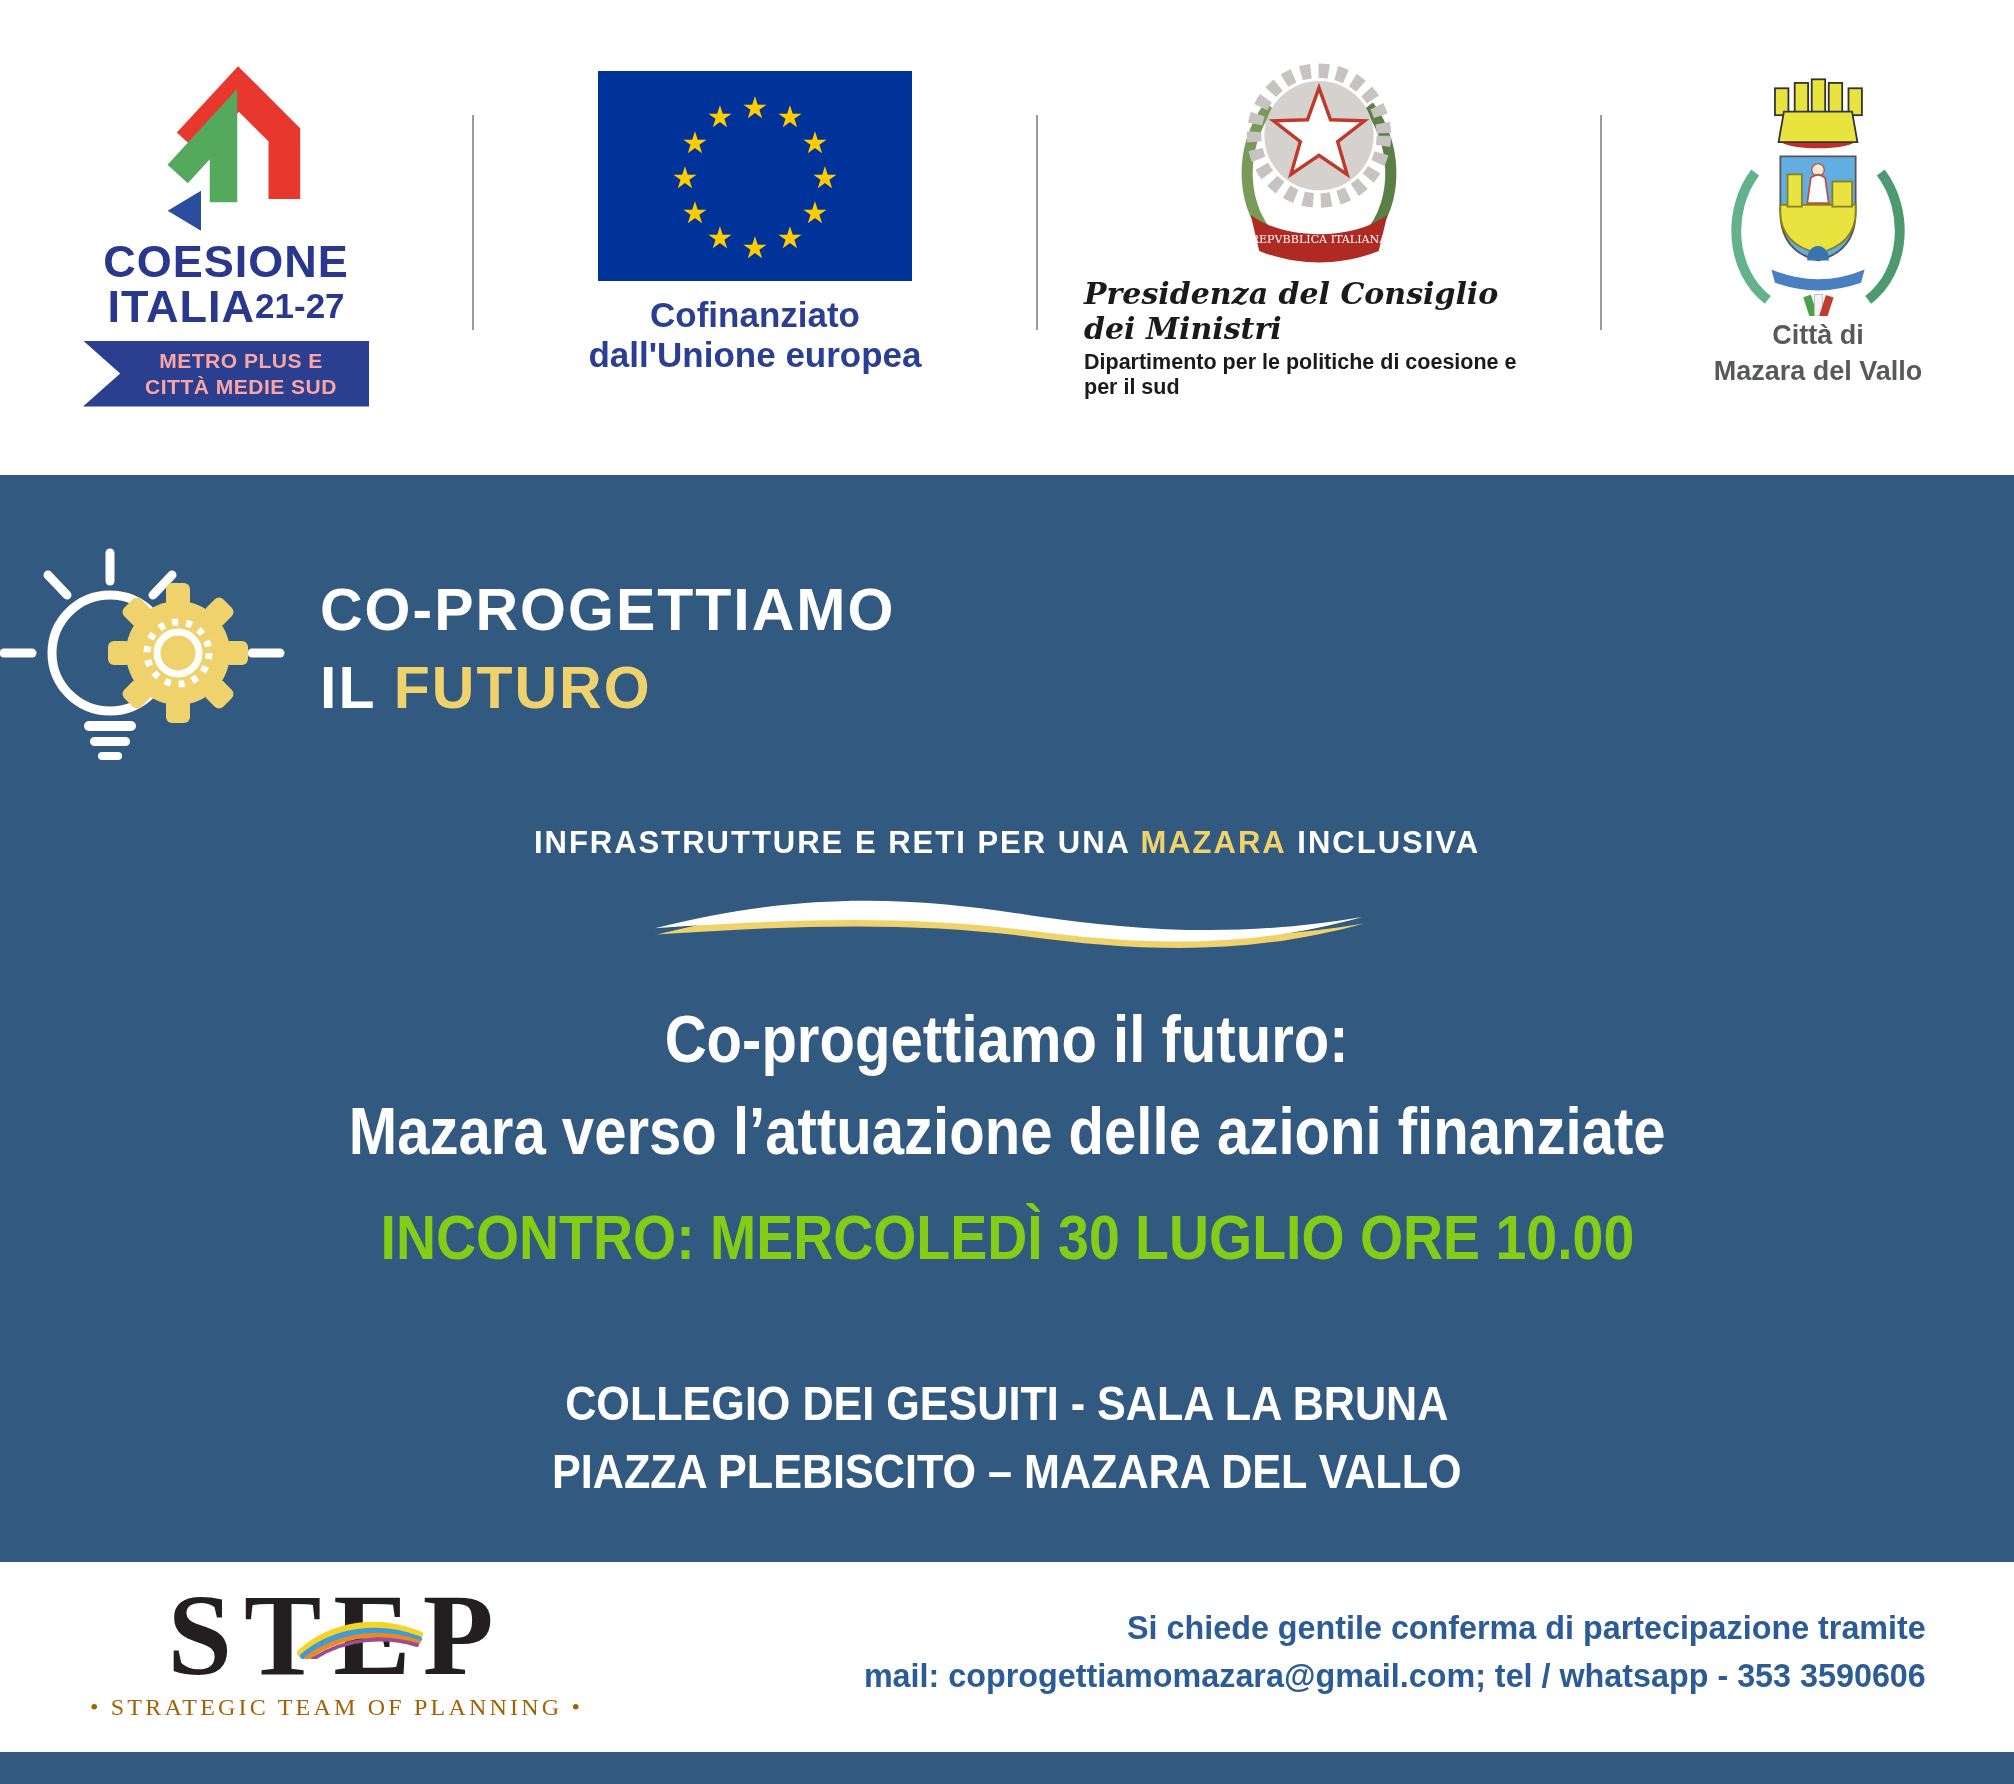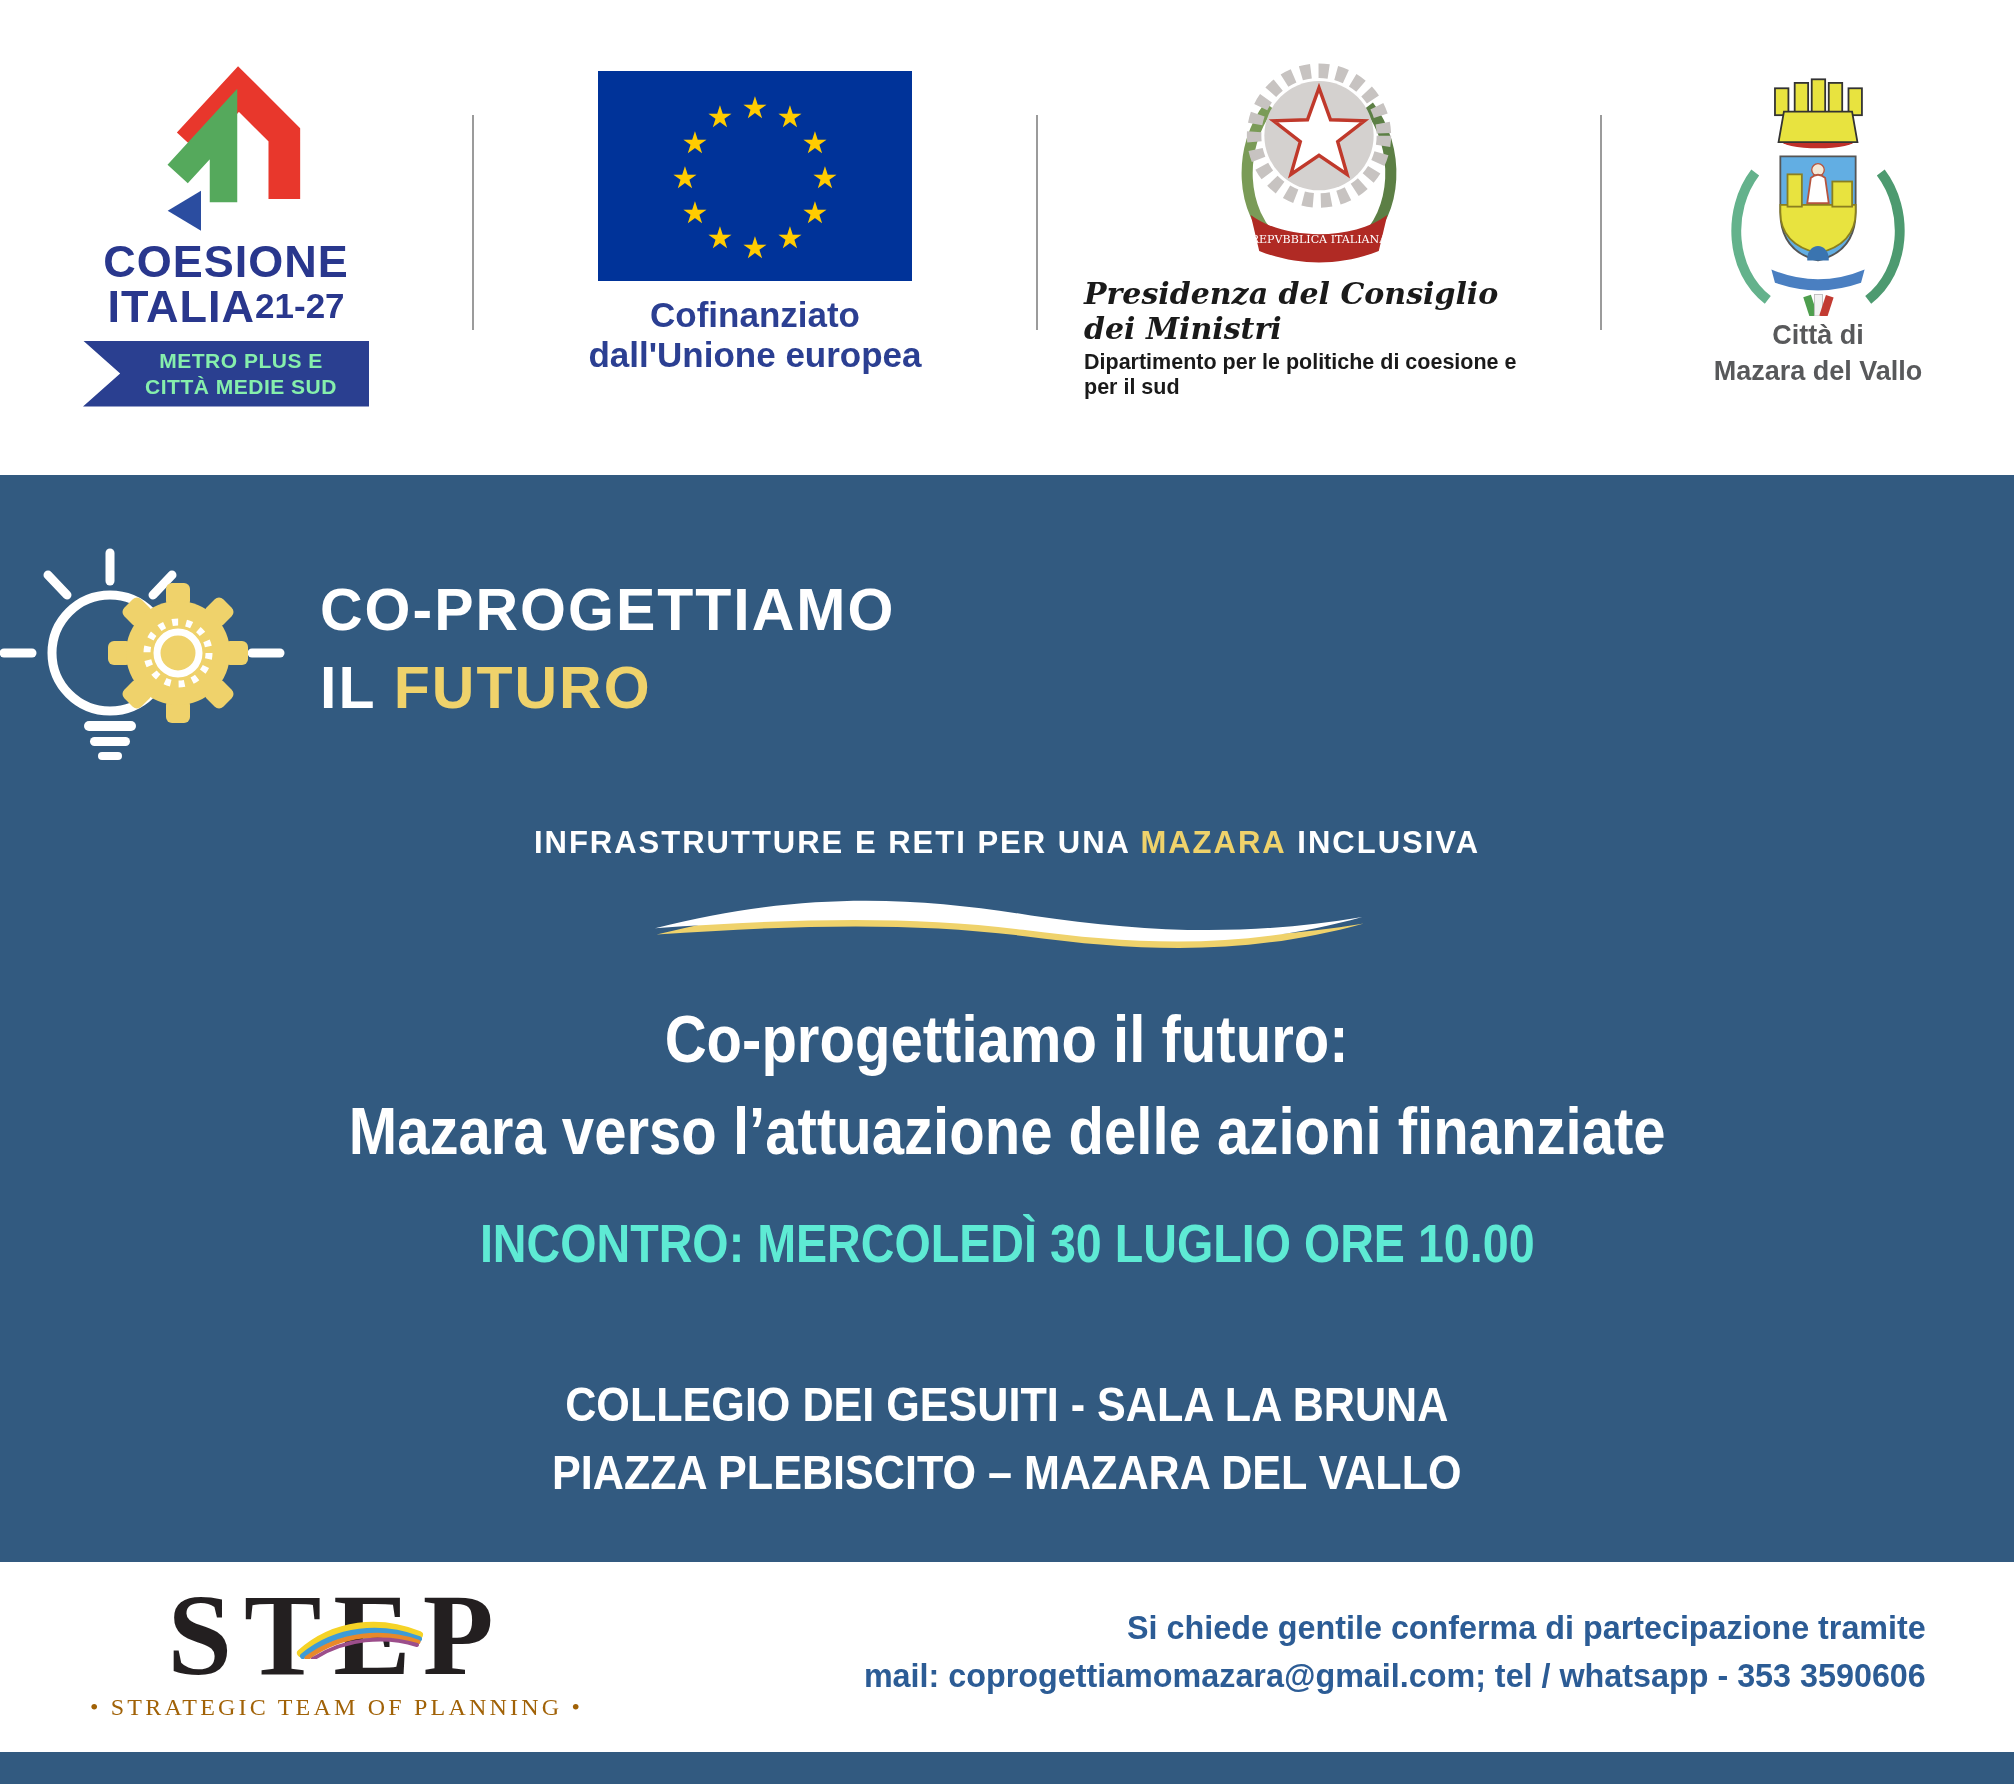--- a/index.html
+++ b/index.html
@@ -14,21 +14,21 @@
 
   
   .coesione-cell{width:400px;}
   .coesione-word{font-size:45px;font-weight:bold;color:#29378D;line-height:1.0;letter-spacing:1px;}
   .coesione-line2{display:flex;align-items:flex-start;}
   .coesione-years{font-size:35px;font-weight:bold;color:#29378D;margin-top:2px;}
   .coesione-ribbon{margin-top:12px;width:286px;height:66px;background:#2A3F90;
       clip-path:polygon(0 0,100% 0,100% 100%,0 100%,13% 50%);
       display:flex;flex-direction:column;justify-content:center;align-items:center;
       padding-left:30px;box-sizing:border-box;}
-  .coesione-ribbon span{color:#86efac;font-weight:bold;font-size:21px;line-height:1.2;letter-spacing:.5px;}
+  .coesione-ribbon span{color:#fca5a5;font-weight:bold;font-size:21px;line-height:1.2;letter-spacing:.5px;}
 
   
   .eu-cell{width:470px;}
   .eu-caption{margin-top:14px;text-align:center;font-size:35px;font-weight:bold;color:#2B3F92;line-height:1.12;}
 
   
   .pres-cell{width:470px;}
   .pres-script{margin-top:8px;font-family:"DejaVu Serif",serif;font-style:italic;font-weight:bold;
                font-size:30px;color:#1a1a1a;}
   .pres-dept{margin-top:4px;font-size:21.5px;font-weight:bold;color:#1a1a1a;}
@@ -40,21 +40,21 @@
   
   .hero{height:1087px;background:#325A80;color:#fff;text-align:center;box-sizing:border-box;}
   .hero-logo-row{display:flex;justify-content:flex-start;align-items:center;gap:20px;padding-top:50px;}
   .hero-brand{text-align:left;font-weight:bold;font-size:59px;letter-spacing:2px;line-height:1.32;}
   .accent{color:#EFD26B;}
   .hero-sub{margin-top:50px;font-size:31px;font-weight:600;letter-spacing:2px;color:#fff;}
   .swoosh{display:block;margin:24px auto 0;}
   .cond{display:inline-block;transform:scaleX(.88);transform-origin:center;white-space:nowrap;}
   .hero-title{margin-top:44px;font-size:66px;font-weight:bold;}
   .hero-title2{margin-top:16px;font-size:66px;font-weight:bold;}
-  .meeting{margin-top:44px;font-size:53px;font-weight:bold;color:#5eead4;}
+  .meeting{margin-top:32px;font-size:63px;font-weight:bold;color:#84cc16;}
   .venue1{margin-top:102px;font-size:49px;font-weight:bold;}
   .venue2{margin-top:12px;font-size:49px;font-weight:bold;}
 
   
   .footer{height:190px;display:flex;justify-content:space-between;align-items:center;
           box-sizing:border-box;padding:0 88px 10px 90px;background:#fff;}
   .step{display:flex;flex-direction:column;align-items:center;}
   .step-word{font-family:"Liberation Serif",serif;font-weight:bold;font-size:116px;line-height:.9;
              letter-spacing:12px;color:#231f20;position:relative;}
   .step-swoosh{position:absolute;left:128px;top:30px;}

